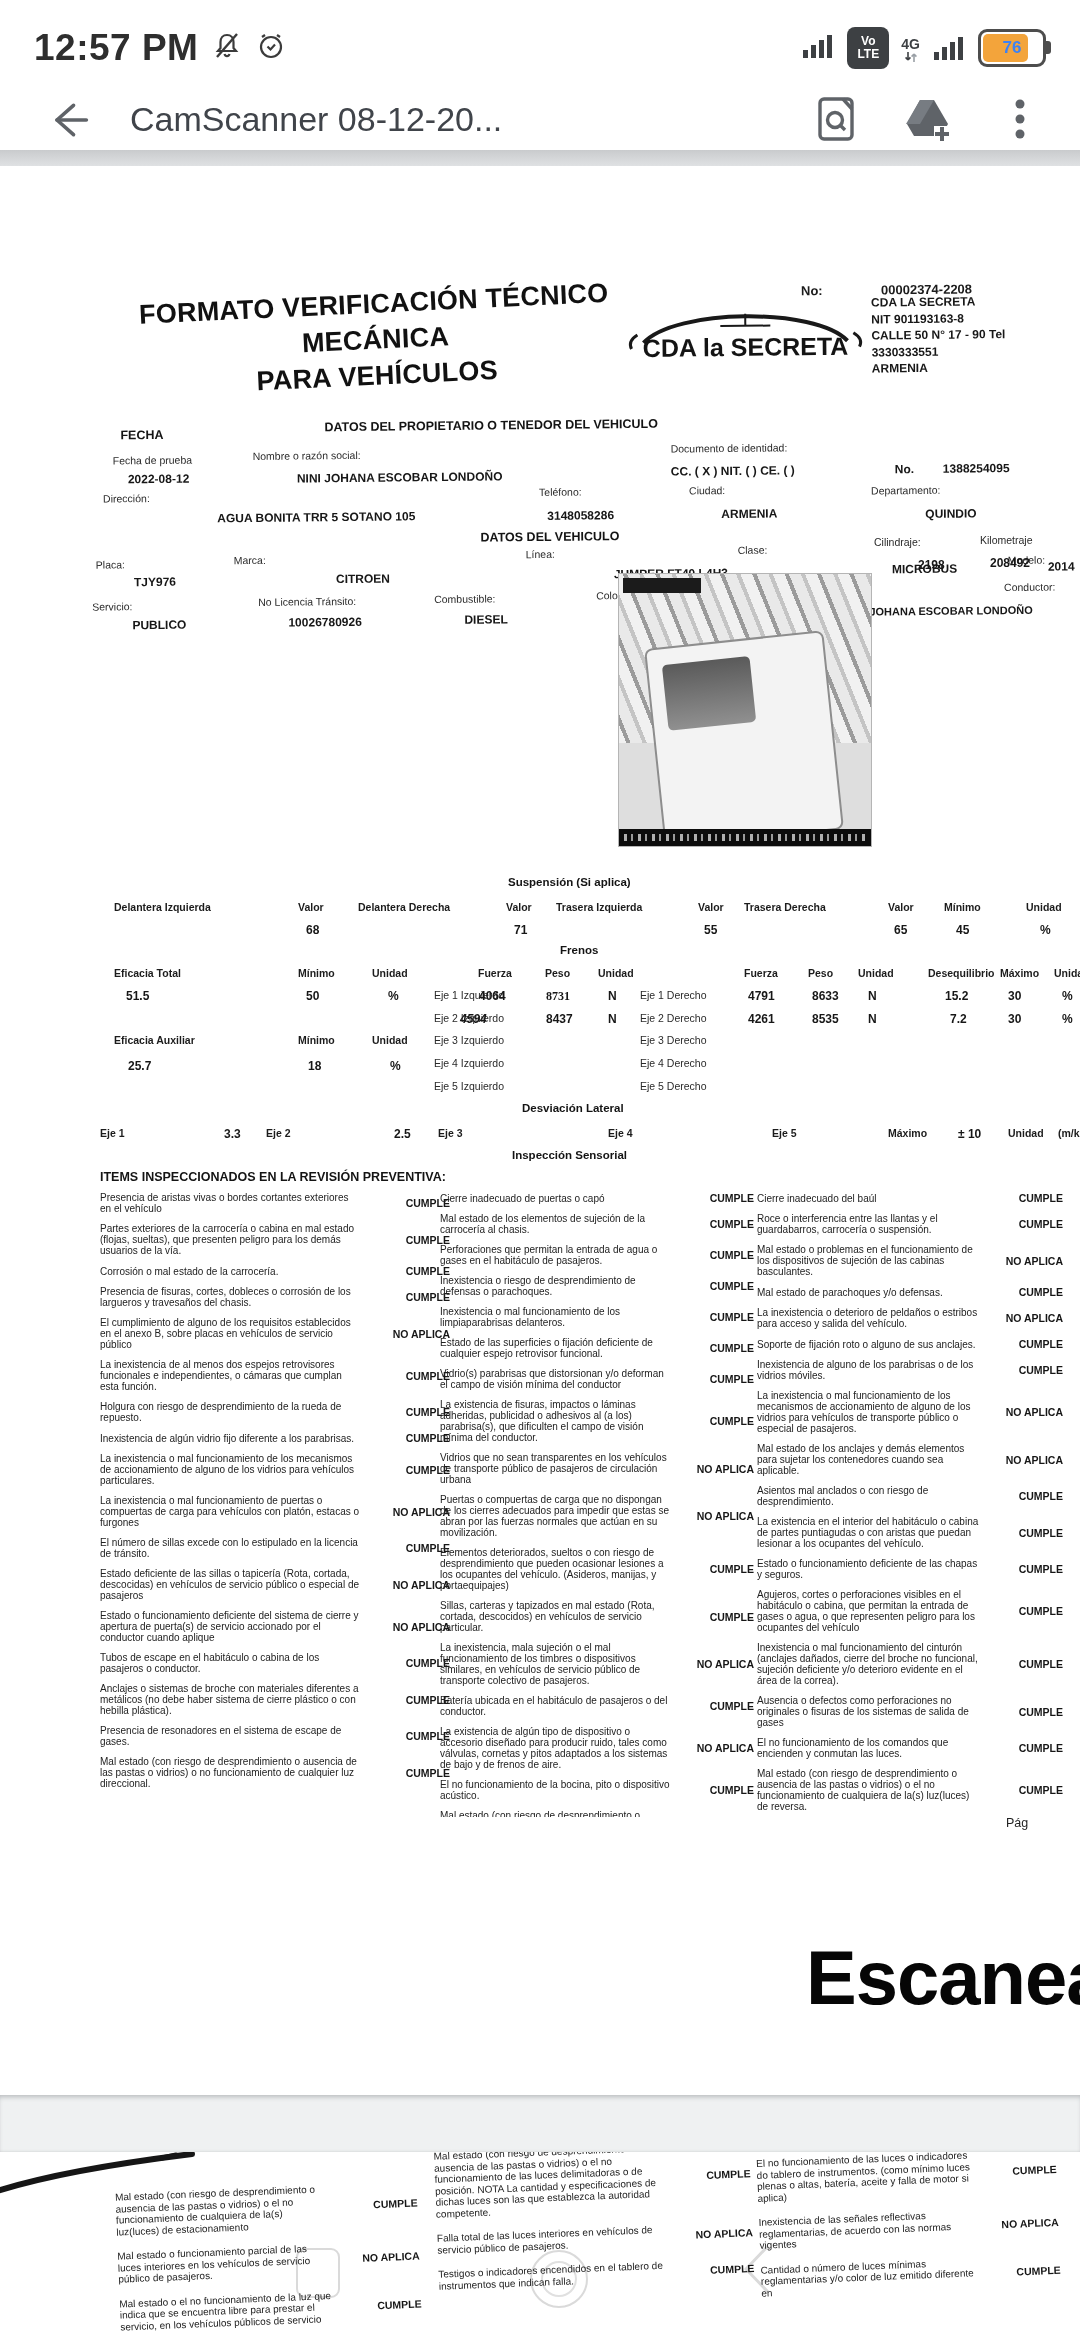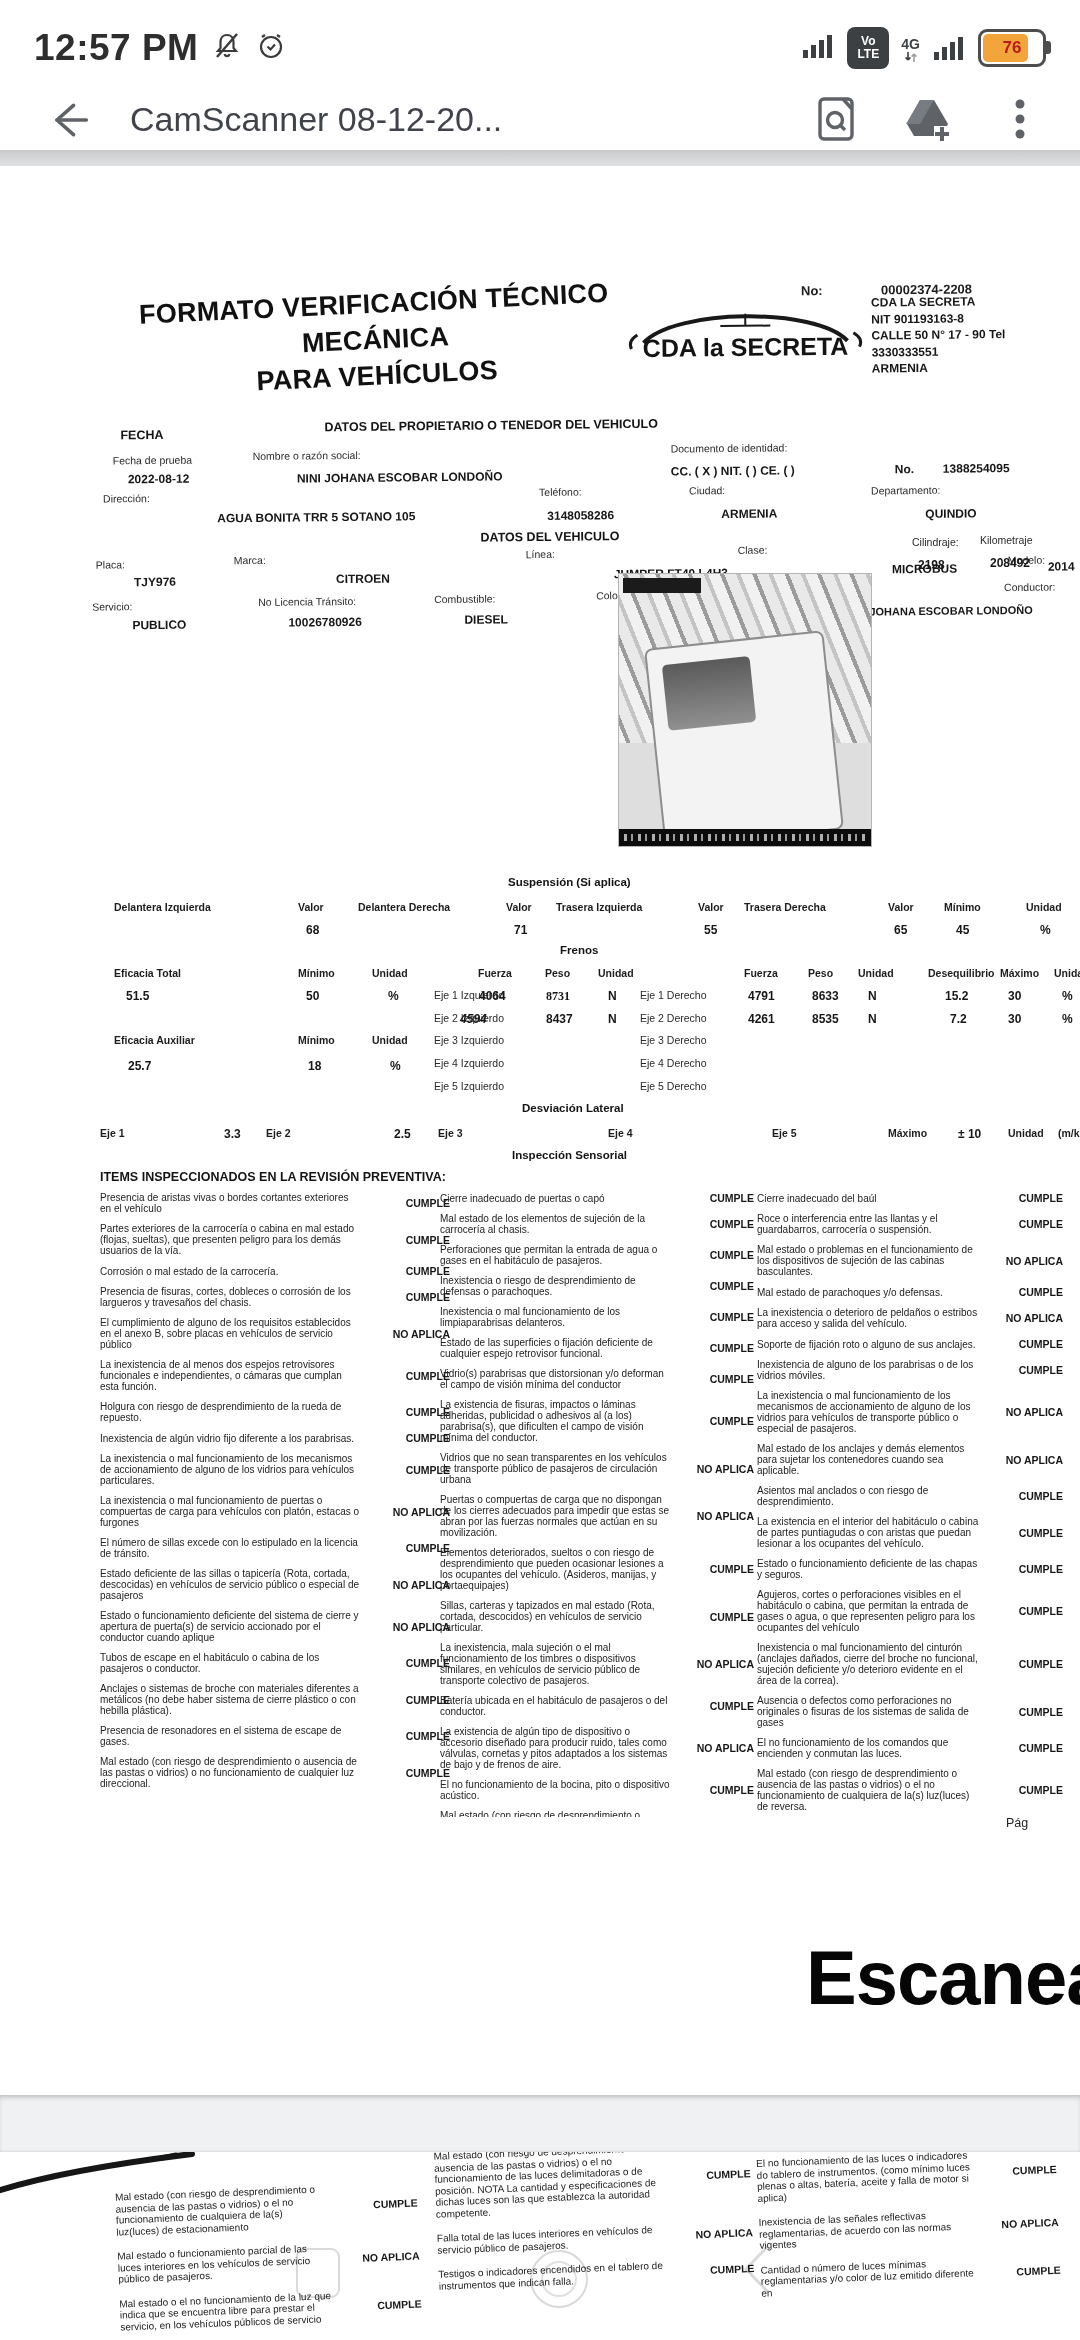--- a/index.html
+++ b/index.html
@@ -12,21 +12,21 @@
   .sb-time{font-size:37px;font-weight:700;color:#2e2e2e;letter-spacing:.5px;}
   .sb-right{display:flex;align-items:center;gap:12px;}
   .volte{width:42px;height:42px;background:#3d4043;border-radius:8px;color:#fff;display:flex;flex-direction:column;
          align-items:center;justify-content:center;font-size:12px;font-weight:700;line-height:13px;}
   .cell2{display:flex;align-items:flex-end;gap:2px;}
   .cell2 .fourg{display:flex;flex-direction:column;align-items:center;margin-right:10px;}
   .cell2 .fourg span{font-size:14px;font-weight:700;color:#3d4043;line-height:14px;}
   .battery{position:relative;width:62px;height:32px;border:3px solid #4d4d4d;border-radius:9px;background:#fff;
            display:flex;align-items:center;}
   .battery .fill{position:absolute;left:2px;top:2px;bottom:2px;width:45px;background:#f3a43b;border-radius:5px;}
-  .battery .pct{position:relative;width:100%;text-align:center;font-size:17px;font-weight:700;color:#b91c1c;z-index:2;}
+  .battery .pct{position:relative;width:100%;text-align:center;font-size:17px;font-weight:700;color:#3b82f6;z-index:2;}
   .battery .nub{position:absolute;right:-8px;top:9px;width:5px;height:13px;background:#4d4d4d;border-radius:0 3px 3px 0;}
   
   .appbar{position:absolute;left:0;top:96px;width:1080px;height:54px;background:#fff;display:flex;align-items:center;}
   .appbar .back{margin-left:40px;width:56px;height:56px;display:flex;align-items:center;justify-content:center;margin-top:-6px;}
   .appbar .title{margin-left:34px;font-size:34px;color:#40444a;flex:1;white-space:nowrap;overflow:hidden;margin-top:-8px;}
   .abicons{display:flex;align-items:center;gap:44px;margin-right:36px;margin-top:-8px;}
   .abicon{width:48px;height:48px;display:flex;align-items:center;justify-content:center;}
   .strip-top{position:absolute;left:0;top:150px;width:1080px;height:16px;
              background:linear-gradient(#c9cbcd,#dfe1e3);}
   
@@ -245,21 +245,21 @@
     <span class="t vl" style="left:292px;top:447px;">10026780926</span>
     <span class="t lb" style="left:438px;top:426px;">Combustible:</span>
     <span class="t vl" style="left:468px;top:446px;">DIESEL</span>
     <span class="t lb" style="left:600px;top:424px;">Color:</span>
     <span class="t vl" style="left:666px;top:445px;">BLANCO</span>
     <span class="t lb" style="left:812px;top:422px;">Empresa:</span>
     <span class="t lb" style="left:1008px;top:420px;">Conductor:</span>
     <span class="t vl" style="left:848px;top:443px;font-size:11px;">NINI JOHANA ESCOBAR LONDOÑO</span>
   </div>
 
-  <span class="t lb" style="left:912px;top:370px;">Cilindraje:</span>
+  <span class="t lb" style="left:874px;top:370px;">Cilindraje:</span>
   <span class="t vl" style="left:918px;top:392px;">2198</span>
   <span class="t lb" style="left:980px;top:368px;">Kilometraje</span>
   <span class="t vl" style="left:990px;top:390px;">208492</span>
 
   <div class="photo" style="left:618px;top:407px;width:252px;height:272px;">
     <div class="beams2"></div>
     <div class="van2">
       <div class="win"></div>
     </div>
     <span class="chip2"></span>

